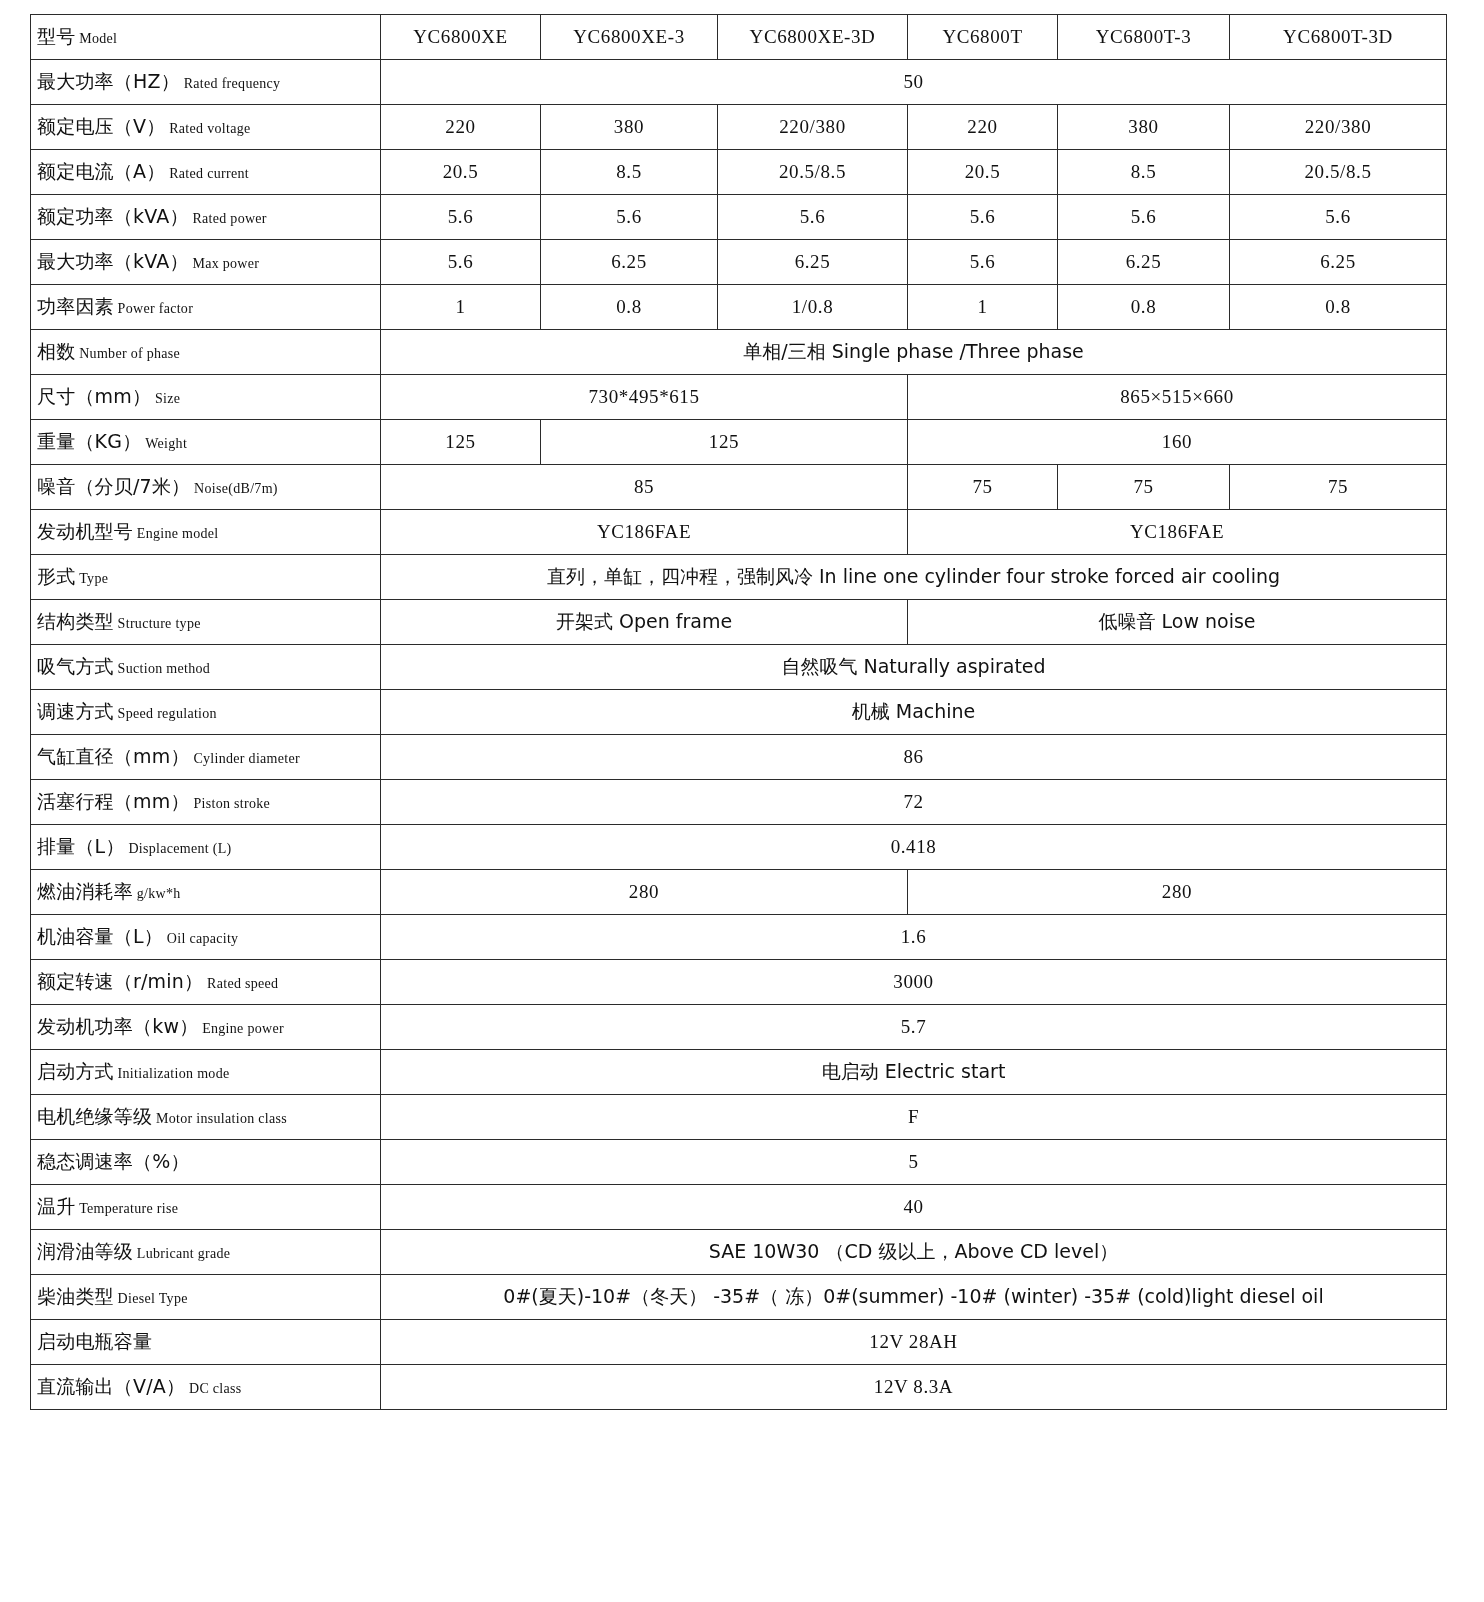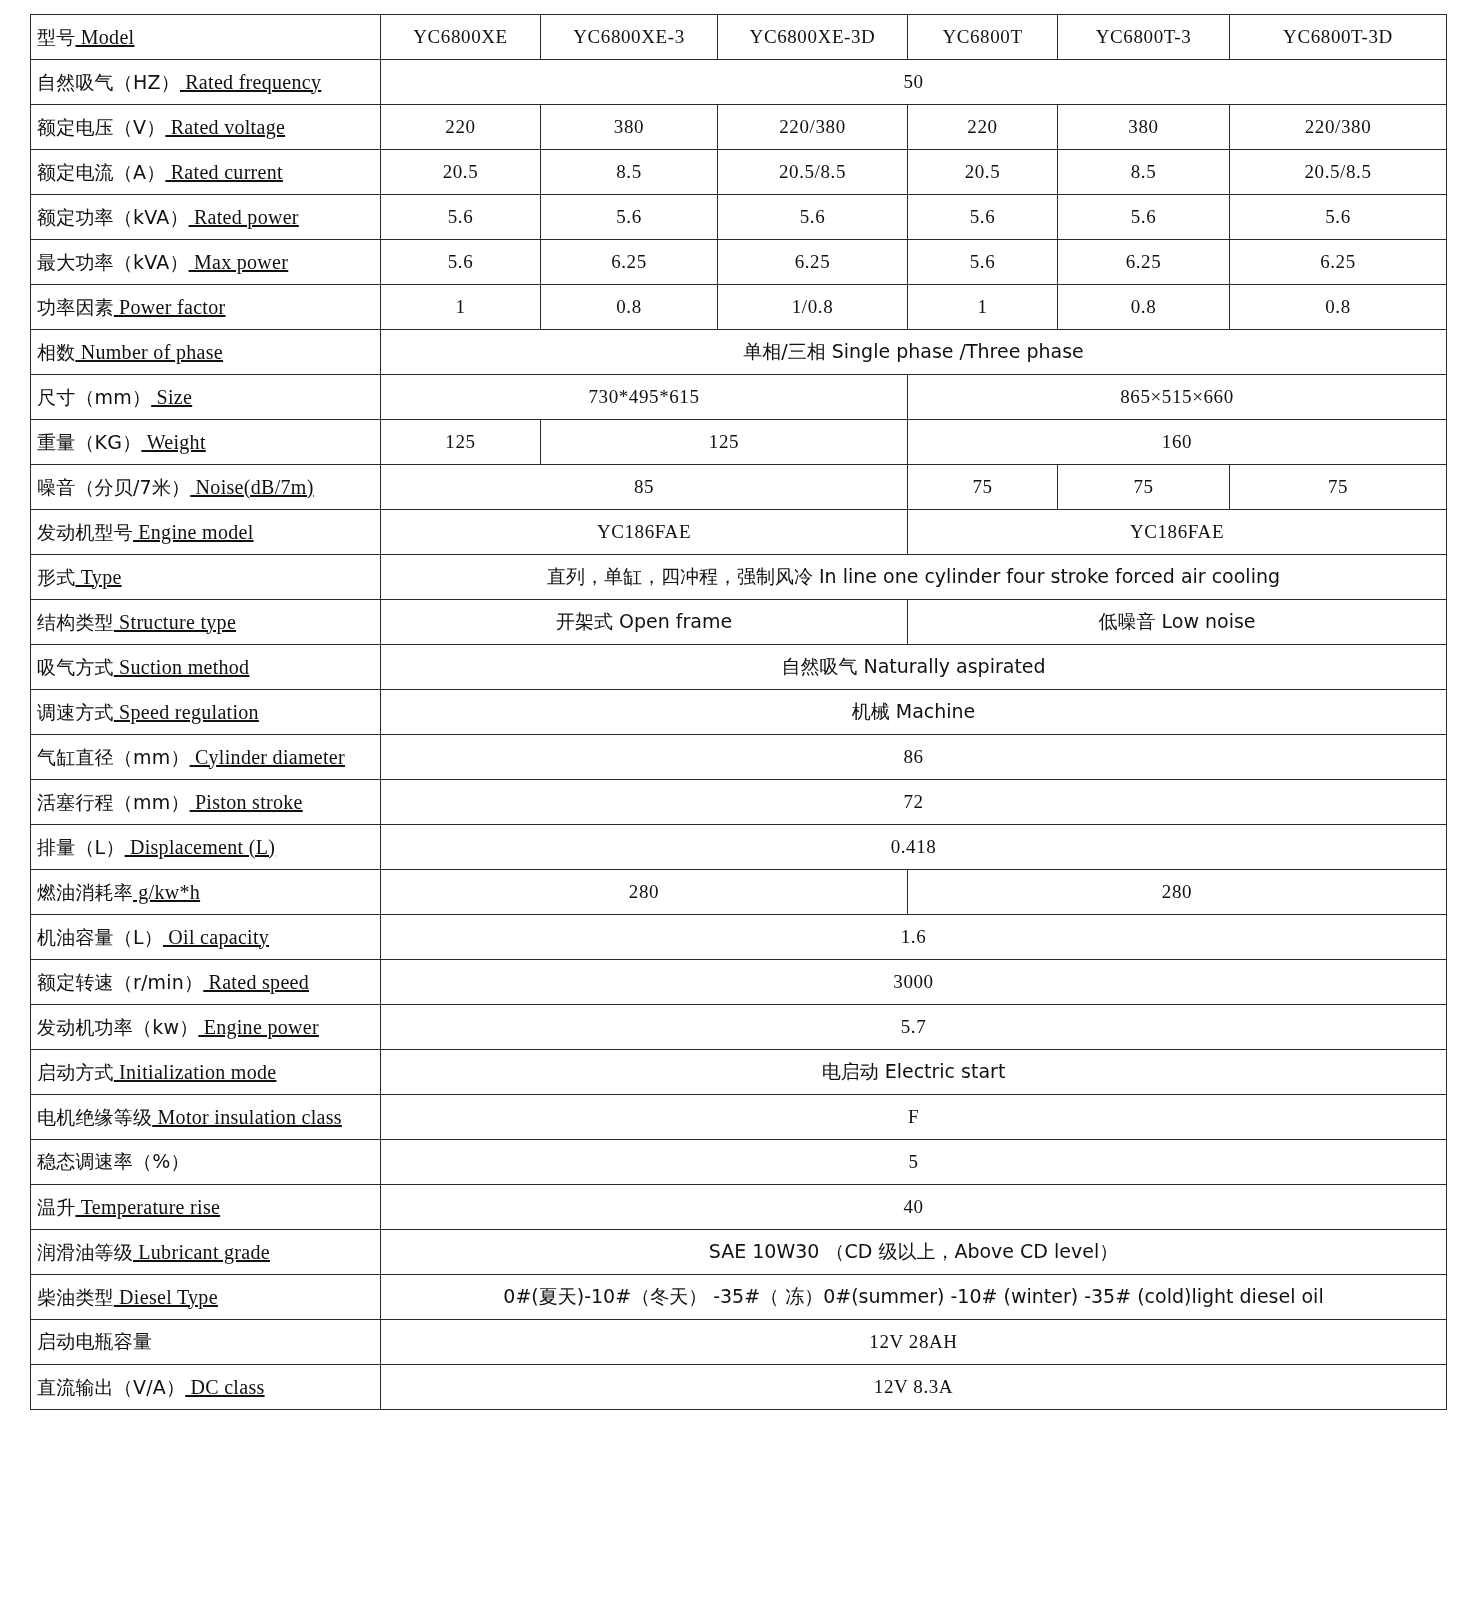--- a/index.html
+++ b/index.html
@@ -43,23 +43,22 @@
   td.val {
     text-align: center;
   }
   .cn {
     font-family: "DejaVu Sans", "Liberation Sans", sans-serif;
     font-size: 19px;
     margin-top: 6px;
   }
   .en {
     font-family: "Liberation Serif", serif;
-    font-size: 20px;
+    font-size: 14px;
     letter-spacing: 0.3px;
-    text-decoration: underline;
   }
   .val-en {
     font-family: "Liberation Serif", serif;
     font-size: 19px;
     letter-spacing: 0.6px;
   }
   .val-cn {
     font-family: "DejaVu Sans", "Liberation Sans", sans-serif;
     font-size: 19px;
   }
@@ -85,21 +84,21 @@
         <tr>
           <td class="label"><span class="cn">型号</span><span class="en"> Model</span></td>
           <td class="val val-en">YC6800XE</td>
           <td class="val val-en">YC6800XE-3</td>
           <td class="val val-en">YC6800XE-3D</td>
           <td class="val val-en">YC6800T</td>
           <td class="val val-en">YC6800T-3</td>
           <td class="val val-en">YC6800T-3D</td>
         </tr>
         <tr>
-          <td class="label"><span class="cn">自然吸气（HZ）</span><span class="en"> Rated frequency</span></td>
+          <td class="label"><span class="cn">最大功率（HZ）</span><span class="en"> Rated frequency</span></td>
           <td class="val val-en" colspan="6">50</td>
         </tr>
         <tr>
           <td class="label"><span class="cn">额定电压（V）</span><span class="en"> Rated voltage</span></td>
           <td class="val val-en">220</td>
           <td class="val val-en">380</td>
           <td class="val val-en">220/380</td>
           <td class="val val-en">220</td>
           <td class="val val-en">380</td>
           <td class="val val-en">220/380</td>

